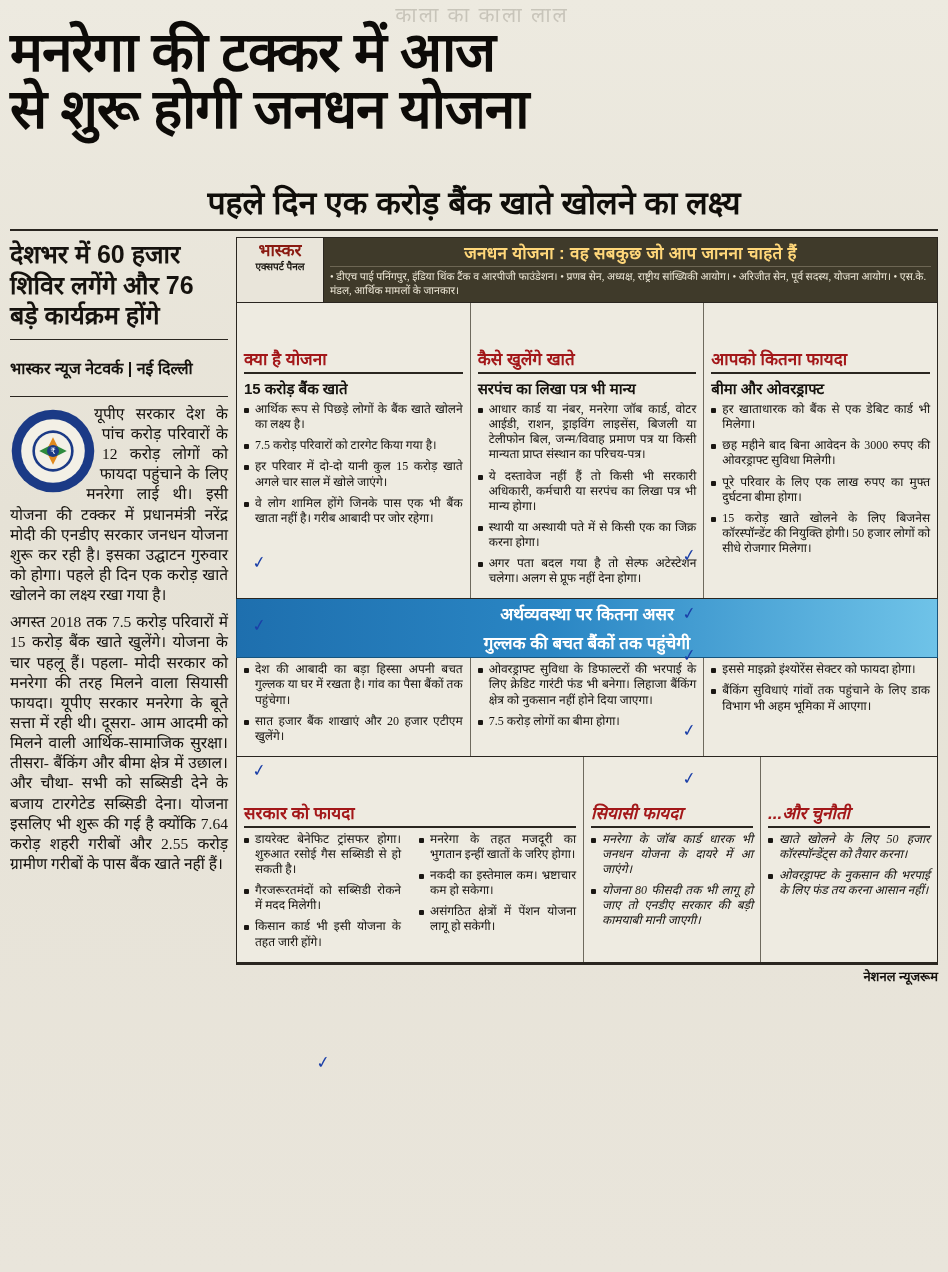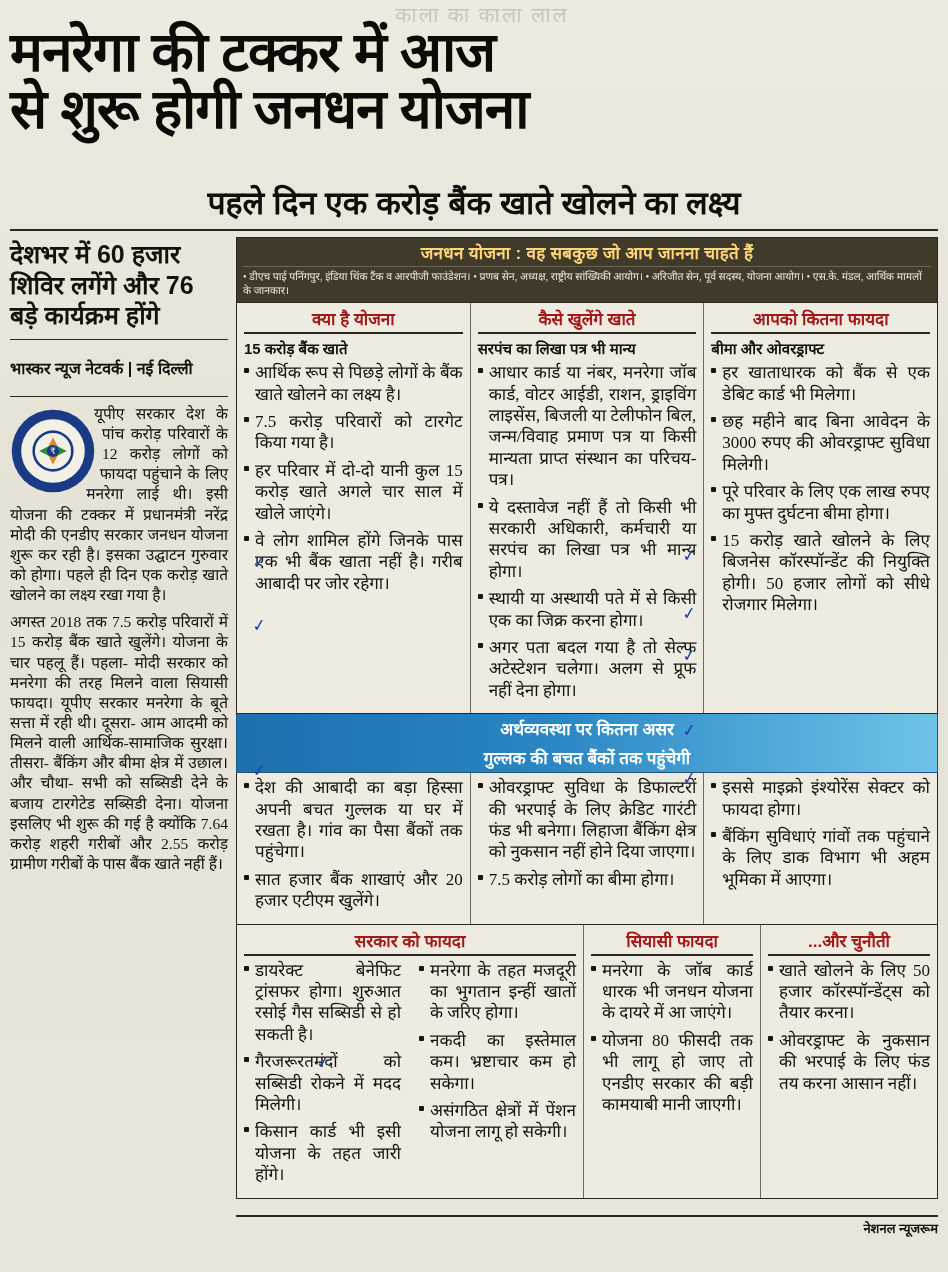--- a/index.html
+++ b/index.html
@@ -146,43 +146,43 @@
     border-top:none;
     background:#eeebe1;
   }
   .tcol{
     flex:1;
     padding:4px 7px 6px 7px;
     border-right:1px solid #6e6a5e;
   }
   .tcol:last-child{border-right:none;}
   .tcol-head{
-    text-align:center;
     font-family:"Liberation Sans", sans-serif;
     font-weight:bold;
     font-size:17px;
     color:#a3181a;
     border-bottom:2px solid #2a2620;
     padding-bottom:2px;
     margin-bottom:4px;
+    margin-top:40px;
   }
   .tcol-sub{
     font-family:"Liberation Sans", sans-serif;
     font-weight:bold;
     font-size:15px;
     margin-bottom:4px;
   }
   ul.bul{
     list-style:none;
     margin:0;padding:0;
   }
   ul.bul li{
     position:relative;
     padding-left:11px;
-    font-size:17px;
+    font-size:12px;
     line-height:1.26;
     margin-bottom:6px;
     text-align:justify;
   }
   ul.bul li:before{
     content:"";
     position:absolute;left:0;top:6px;
     width:5px;height:5px;background:#1a1713;border-radius:1px;
   }
   
@@ -210,31 +210,31 @@
   }
   .dual .tcol{flex:1;}
   
   .bottom3{
     display:flex;
     border:1px solid #2a2620;
     border-top:none;
     background:#eeebe1;
   }
   .bottom3 .wide{flex:2.05;border-right:1px solid #6e6a5e;padding:4px 7px 6px 7px;}
-  .bottom3 .nar{flex:1;border-right:1px solid #6e6a5e;padding:4px 7px 6px 7px;}
+  .bottom3 .nar{flex:1;border-right:1px solid #6e6a5e;padding:4px 7px 6px 7px;font-style:italic;}
   .bottom3 .nar:last-child{border-right:none;}
   .twoup{display:flex;gap:18px;}
   .twoup>div{flex:1;}
   .footer{
     text-align:right;
     font-family:"Liberation Sans", sans-serif;
     font-weight:bold;
     font-size:13px;
     border-top:2px solid #2a2620;
-    margin-top:16px;
+    margin-top:0;
     padding-top:2px;
   }
   .checkmark{
     position:absolute;
     color:#1b3fa8;
     font-family:"DejaVu Sans", sans-serif;
     font-size:17px;
     transform:rotate(-8deg);
     pointer-events:none;
   }
@@ -277,20 +277,24 @@
           <text x="50" y="54" font-size="10" fill="#ffffff" text-anchor="middle" font-family="DejaVu Sans">₹</text>
         </svg>
         <p>यूपीए सरकार देश के पांच करोड़ परिवारों के 12 करोड़ लोगों को फायदा पहुंचाने के लिए मनरेगा लाई थी। इसी योजना की टक्कर में प्रधानमंत्री नरेंद्र मोदी की एनडीए सरकार जनधन योजना शुरू कर रही है। इसका उद्घाटन गुरुवार को होगा। पहले ही दिन एक करोड़ खाते खोलने का लक्ष्य रखा गया है।</p>
         <p>अगस्त 2018 तक 7.5 करोड़ परिवारों में 15 करोड़ बैंक खाते खुलेंगे। योजना के चार पहलू हैं। पहला- मोदी सरकार को मनरेगा की तरह मिलने वाला सियासी फायदा। यूपीए सरकार मनरेगा के बूते सत्ता में रही थी। दूसरा- आम आदमी को मिलने वाली आर्थिक-सामाजिक सुरक्षा। तीसरा- बैंकिंग और बीमा क्षेत्र में उछाल। और चौथा- सभी को सब्सिडी देने के बजाय टारगेटेड सब्सिडी देना। योजना इसलिए भी शुरू की गई है क्योंकि 7.64 करोड़ शहरी गरीबों और 2.55 करोड़ ग्रामीण गरीबों के पास बैंक खाते नहीं हैं।</p>
       </div>
     </div>
 
     <div class="rightcol">
 
       <div class="banner">
+        <div class="banner-logo">
+          <div class="b1">भास्कर</div>
+          <div class="b2">एक्सपर्ट पैनल</div>
+        </div>
         <div class="banner-main">
           <div class="banner-title">जनधन योजना : वह सबकुछ जो आप जानना चाहते हैं</div>
           <div class="banner-list">• डीएच पाई पनिंगपुर, इंडिया थिंक टैंक व आरपीजी फाउंडेशन। • प्रणब सेन, अध्यक्ष, राष्ट्रीय सांख्यिकी आयोग। • अरिजीत सेन, पूर्व सदस्य, योजना आयोग। • एस.के. मंडल, आर्थिक मामलों के जानकार।</div>
         </div>
       </div>
 
       <div class="triple">
 
         <div class="tcol">
           <div class="tcol-head">क्या है योजना</div>

